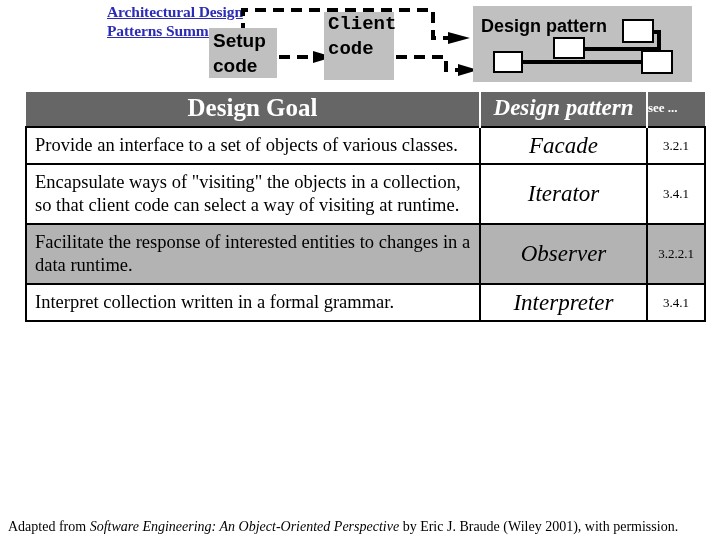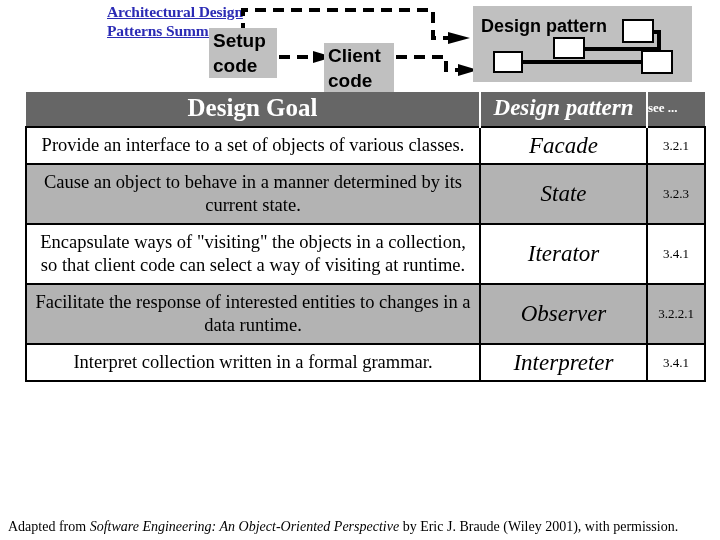--- a/index.html
+++ b/index.html
@@ -52,23 +52,24 @@
     white-space: normal;
   }
   #setup-box {
     left: 209px;
     top: 28px;
     width: 68px;
     height: 50px;
   }
   #client-box {
     left: 324px;
-    top: 43px;
+    top: 12px;
     width: 70px;
     height: 68px;
+    font-family: Liberation Mono, monospace;
   }
 
   #pattern-panel {
     position: absolute;
     left: 473px;
     top: 6px;
     width: 219px;
     height: 76px;
     background: #c0c0c0;
   }
@@ -153,21 +154,21 @@
     vertical-align: middle;
     background: #ffffff;
   }
   table.grid tbody tr.alt td {
     background: #b3b3b3;
   }
   td.goal {
     font-size: 18.5px;
     line-height: 23px;
     padding: 6px 8px 6px 8px;
-    text-align: center;
+    text-align: left;
   }
   td.pattern {
     font-size: 23px;
     font-style: italic;
     text-align: center;
     padding: 0 2px;
   }
   td.see {
     font-size: 13px;
     font-weight: normal;
@@ -238,25 +239,20 @@
         <th class="h-pattern">Design pattern</th>
         <th class="h-see">see ...</th>
       </tr>
     </thead>
     <tbody>
       <tr>
         <td class="goal">Provide an interface to a set of objects of various classes.</td>
         <td class="pattern">Facade</td>
         <td class="see">3.2.1</td>
       </tr>
-      <tr class="alt">
-        <td class="goal">Cause an object to behave in a manner determined by its current state.</td>
-        <td class="pattern">State</td>
-        <td class="see">3.2.3</td>
-      </tr>
       <tr>
         <td class="goal">Encapsulate ways of "visiting" the objects in a collection, so that client code can select a way of visiting at runtime.</td>
         <td class="pattern">Iterator</td>
         <td class="see">3.4.1</td>
       </tr>
       <tr class="alt">
         <td class="goal">Facilitate the response of interested entities to changes in a data runtime.</td>
         <td class="pattern">Observer</td>
         <td class="see">3.2.2.1</td>
       </tr>

